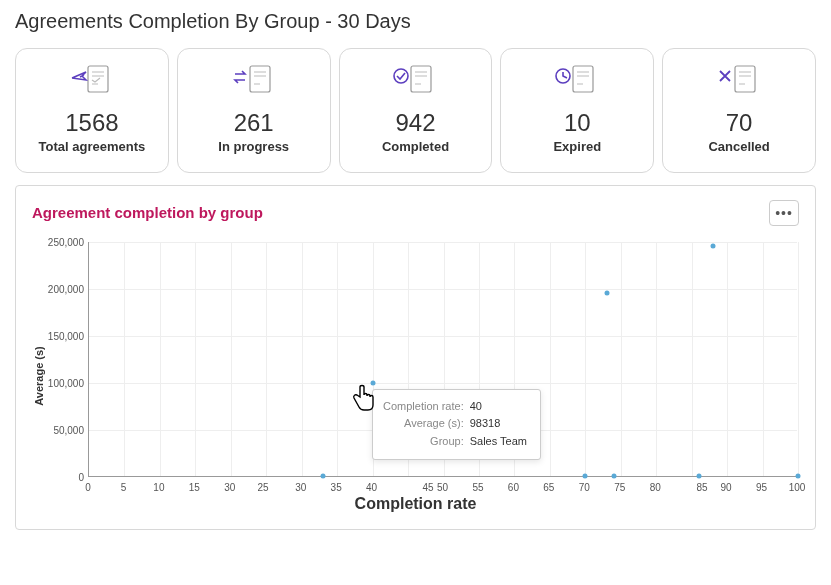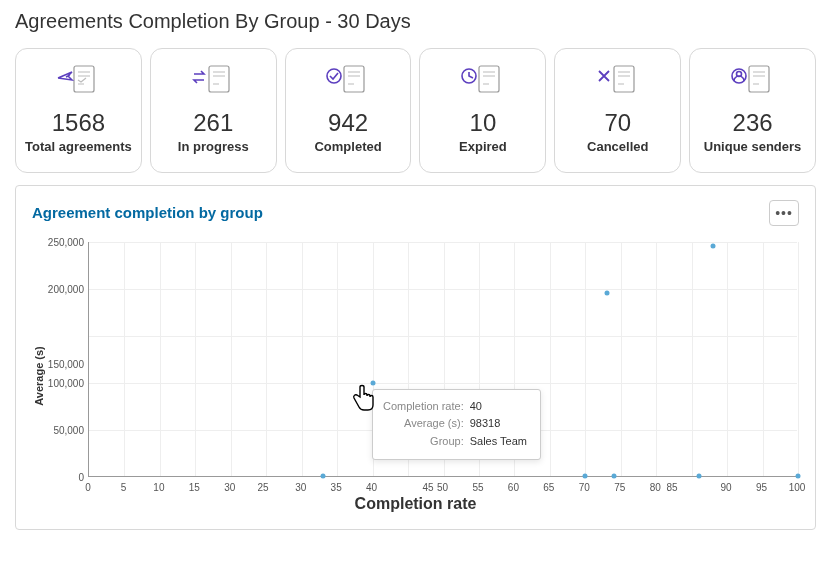--- a/index.html
+++ b/index.html
@@ -5,21 +5,21 @@
 * { box-sizing: border-box; margin: 0; padding: 0; }
 body { font-family: -apple-system, BlinkMacSystemFont, "Segoe UI", Arial, sans-serif; background: #fff; width: 831px; height: 585px; padding: 10px 15px; position: relative; }
 .page-title { font-size: 20px; font-weight: 400; color: #333; margin-bottom: 15px; }
 .stats-row { display: flex; gap: 8px; margin-bottom: 12px; }
 .stat-card { flex: 1; border: 1px solid #d8d8d8; border-radius: 12px; padding: 12px 6px 16px; text-align: center; display: flex; flex-direction: column; align-items: center; }
 .stat-icon { width: 48px; height: 40px; margin-bottom: 8px; display: flex; align-items: center; justify-content: center; }
 .stat-value { font-size: 24px; font-weight: 300; color: #333; margin-bottom: 2px; }
 .stat-label { font-size: 13px; font-weight: 600; color: #333; line-height: 1.3; }
 .chart-card { border: 1px solid #d8d8d8; border-radius: 4px; padding: 14px 16px 10px; position: relative; }
 .chart-header { display: flex; justify-content: space-between; align-items: center; margin-bottom: 8px; }
-.chart-title { font-size: 15px; font-weight: 600; color: #0369a1; }
+.chart-title { font-size: 15px; font-weight: 600; color: #be185d; }
 .chart-menu { width: 30px; height: 26px; border: 1px solid #ccc; border-radius: 4px; display: flex; align-items: center; justify-content: center; cursor: pointer; font-size: 14px; color: #555; letter-spacing: 1px; }
 .chart-area { position: relative; height: 285px; }
 .plot { position: absolute; left: 56px; right: 2px; top: 8px; bottom: 42px; border-left: 1px solid #999; border-bottom: 1px solid #999; }
 .gridline-h { position: absolute; left: 0; right: 0; border-top: 1px solid #eee; }
 .gridline-v { position: absolute; top: 0; bottom: 0; border-left: 1px solid #eee; }
 .y-tick { position: absolute; left: 0; width: 52px; text-align: right; font-size: 10px; color: #555; transform: translateY(-50%); }
 .x-tick { position: absolute; bottom: 26px; font-size: 10px; color: #555; transform: translateX(-50%); }
 .y-label { position: absolute; left: 0; top: 50%; transform: translate(-38%, -50%) rotate(-90deg); font-size: 11px; font-weight: 600; color: #333; transform-origin: center; }
 .x-label { position: absolute; bottom: 6px; left: 50%; transform: translateX(-50%); font-size: 16px; font-weight: 600; color: #333; }
 .point { position: absolute; width: 5px; height: 5px; background: #5aa9d6; border-radius: 50%; transform: translate(-50%, 50%); }
@@ -104,37 +104,20 @@
             <rect x="20" y="4" width="20" height="26" rx="2"></rect>
             <path d="M24 10h12M24 14h12M24 22h6" stroke="#bbb"></path>
           </g>
           <g fill="none" stroke="#5c3fbf" stroke-width="1.8">
             <path d="M5 9 l10 10 M15 9 l-10 10"></path>
           </g>
         </svg>
     </div>
     <div class="stat-value">70</div>
     <div class="stat-label">Cancelled</div>
-  </div>
-  <div class="stat-card">
-    <div class="stat-icon">
-      <svg width="48" height="38" viewBox="0 0 48 38">
-          <g fill="none" stroke="#999" stroke-width="1.2">
-            <rect x="20" y="4" width="20" height="26" rx="2"></rect>
-            <path d="M24 10h12M24 14h12M24 22h6" stroke="#bbb"></path>
-          </g>
-          <g fill="none" stroke="#5c3fbf" stroke-width="1.6">
-            <circle cx="10" cy="14" r="7"></circle>
-            <circle cx="10" cy="12" r="2.5"></circle>
-            <path d="M5 19 a5 5 0 0 1 10 0"></path>
-          </g>
-        </svg>
-    </div>
-    <div class="stat-value">236</div>
-    <div class="stat-label">Unique senders</div>
   </div>
 </div>
 
 <div class="chart-card">
   <div class="chart-header">
     <div class="chart-title">Agreement completion by group</div>
     <div class="chart-menu">•••</div>
   </div>
   <div class="chart-area">
     <div class="y-label">Average (s)</div>
@@ -171,21 +154,21 @@
         <div class="point" style="left: 517.57px; bottom: 183.3px;"></div>
         <div class="point" style="left: 524.66px; bottom: 0px;"></div>
         <div class="point" style="left: 609.74px; bottom: 0px;"></div>
         <div class="point" style="left: 623.92px; bottom: 230.3px;"></div>
         <div class="point" style="left: 709px; bottom: 0px;"></div>
       </div>
     <div id="yticks">
         <div class="y-tick" style="top: 243px;">0</div>
         <div class="y-tick" style="top: 196px;">50,000</div>
         <div class="y-tick" style="top: 149px;">100,000</div>
-        <div class="y-tick" style="top: 102px; margin-top: 28px;">150,000</div>
+        <div class="y-tick" style="top: 102px;">150,000</div>
         <div class="y-tick" style="top: 55px;">200,000</div>
         <div class="y-tick" style="top: 8px;">250,000</div>
       </div>
     <div id="xticks">
         <div class="x-tick" style="left: 56px;">0</div>
         <div class="x-tick" style="left: 91.45px;">5</div>
         <div class="x-tick" style="left: 126.9px;">10</div>
         <div class="x-tick" style="left: 162.35px;">15</div>
         <div class="x-tick" style="left: 197.8px;">30</div>
         <div class="x-tick" style="left: 231px; text-align: center;">25</div>
@@ -193,21 +176,21 @@
         <div class="x-tick" style="left: 304.15px;">35</div>
         <div class="x-tick" style="left: 339.6px;">40</div>
         <div class="x-tick" style="left: 396px;">45</div>
         <div class="x-tick" style="left: 410.5px;">50</div>
         <div class="x-tick" style="left: 445.95px; text-align: center;">55</div>
         <div class="x-tick" style="left: 481.4px;">60</div>
         <div class="x-tick" style="left: 516.85px;">65</div>
         <div class="x-tick" style="left: 552.3px;">70</div>
         <div class="x-tick" style="left: 587.75px;">75</div>
         <div class="x-tick" style="left: 623.2px;">80</div>
-        <div class="x-tick" style="left: 640px;">85</div>
+        <div class="x-tick" style="left: 670px;">85</div>
         <div class="x-tick" style="left: 694.1px;">90</div>
         <div class="x-tick" style="left: 729.55px; margin-top: 20px;">95</div>
         <div class="x-tick" style="left: 765px;">100</div>
       </div>
 
     <div class="tooltip" style="left: 340px; top: 155px;">
       <div class="tooltip-row">
           <span class="k">Completion rate:</span>
           <span class="v">40</span>
         </div>

